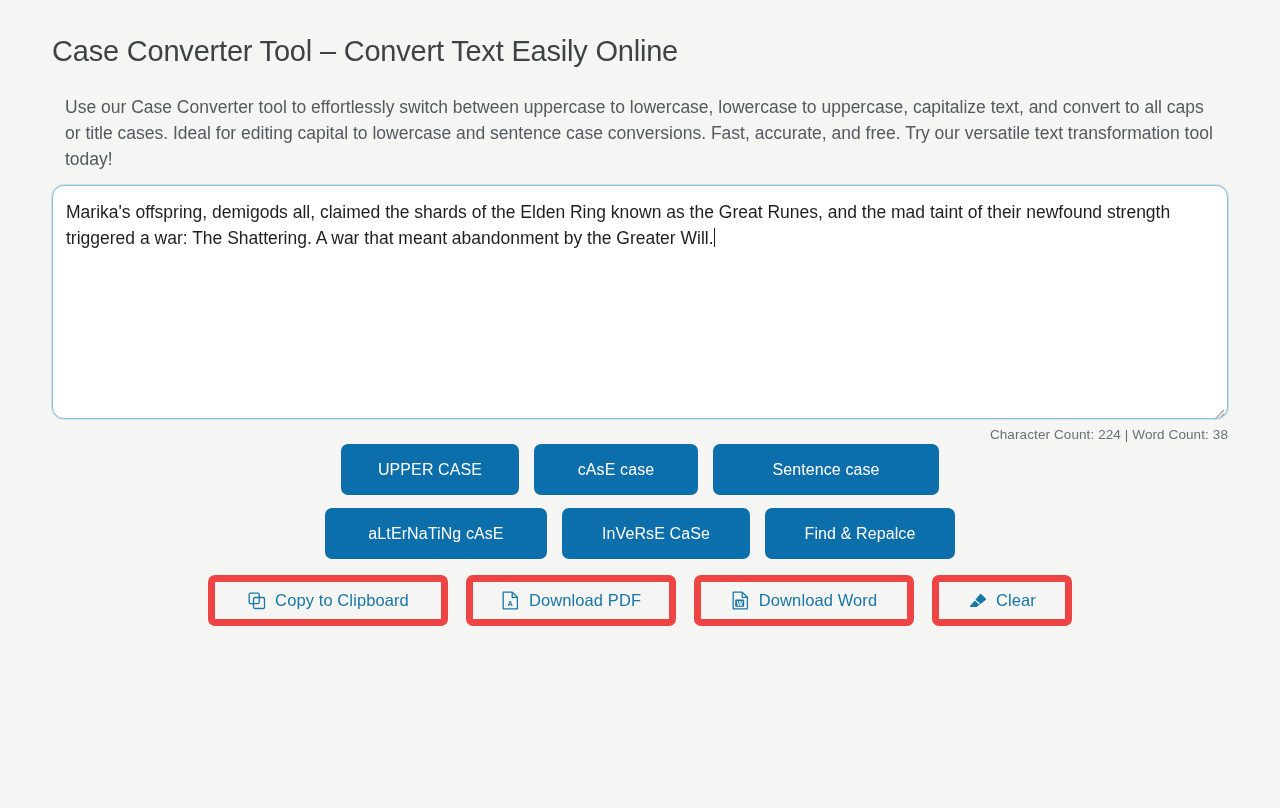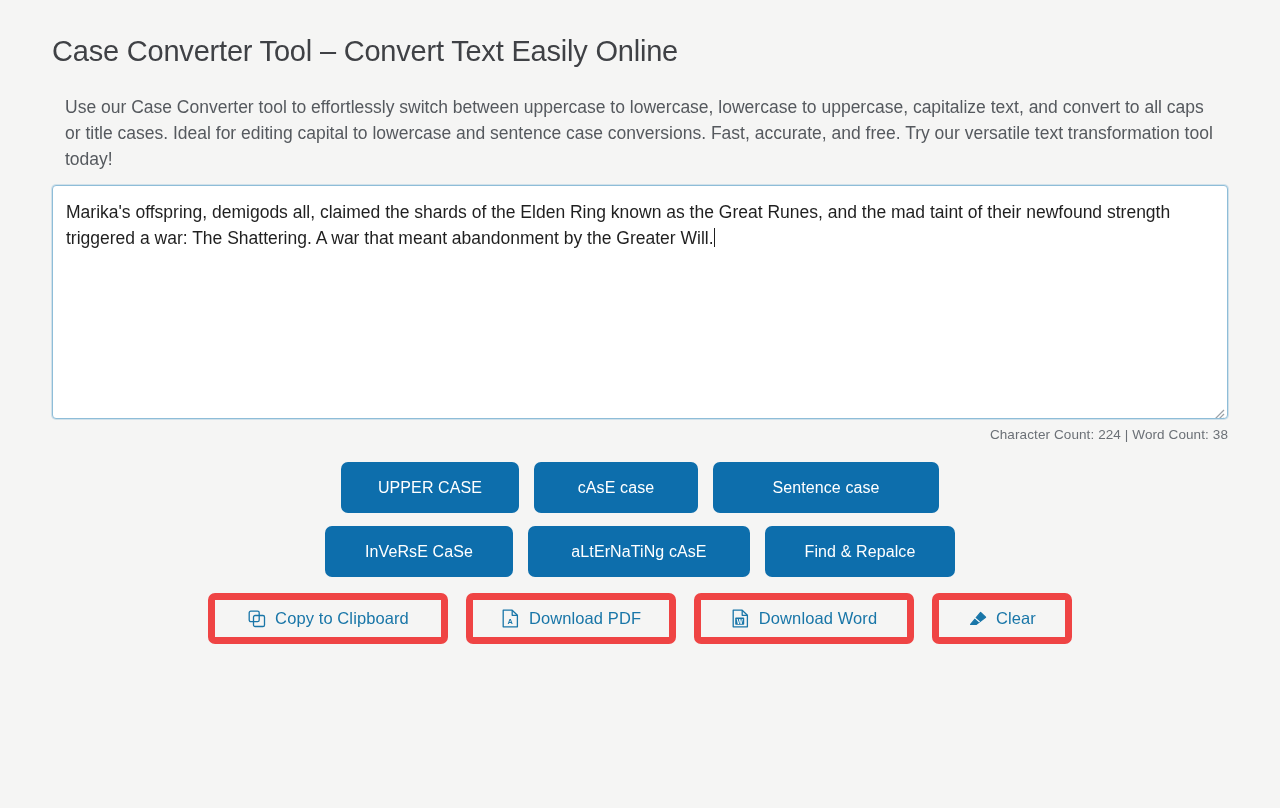--- a/index.html
+++ b/index.html
@@ -76,21 +76,21 @@
   .editor-wrap {
     margin-top: 12px;
     position: relative;
   }
   .editor {
     box-sizing: border-box;
     width: 1176px;
     height: 234px;
     background: #ffffff;
     border: 1px solid #8ebdd8;
-    border-radius: 4px;
+    border-radius: 12px;
     padding: 13px 14px 13px 13px;
     font-size: 17.5px;
     line-height: 26px;
     color: #1f1f1f;
     font-family: "Liberation Sans", sans-serif;
     position: relative;
     overflow: hidden;
     box-shadow: 0 0 0 1px rgba(142,189,216,0.35);
   }
   .editor-text {
@@ -119,21 +119,21 @@
     width: 1176px;
     font-size: 13.5px;
     color: #6b7076;
     margin-top: 8px;
     letter-spacing: 0.1px;
   }
   .btn-row {
     display: flex;
     justify-content: center;
     gap: 15px;
-    margin-top: 20px;
+    margin-top: 2px;
   }
   .btn-row.row2 {
     margin-top: 13px;
   }
   .btn-row.row3 {
     margin-top: 16px;
     gap: 18px;
   }
   .case-btn {
     background: #0d6eac;
@@ -212,22 +212,22 @@
     <div class="counter">Character Count: 224 | Word Count: 38</div>
   </div>
 
   <div class="btn-row row1">
     <button class="case-btn w-upper">UPPER CASE</button>
     <button class="case-btn w-lower">cAsE case</button>
     <button class="case-btn w-sentence">Sentence case</button>
   </div>
 
   <div class="btn-row row2">
+    <button class="case-btn w-alt">aLtErNaTiNg cAsE</button>
     <button class="case-btn w-inverse">InVeRsE CaSe</button>
-    <button class="case-btn w-alt">aLtErNaTiNg cAsE</button>
     <button class="case-btn w-find">Find &amp; Repalce</button>
   </div>
 
   <div class="btn-row row3">
 
     <button class="action-btn w-copy">
       <span class="ico">
         <svg width="18" height="18" viewBox="0 0 18 18" aria-hidden="true">
           <rect x="1.2" y="1.2" width="10" height="10.5" rx="1.6" fill="none" stroke="#1976a8" stroke-width="1.3"></rect>
           <rect x="5.5" y="5.5" width="11" height="11" rx="1.6" fill="none" stroke="#1976a8" stroke-width="1.3"></rect>

